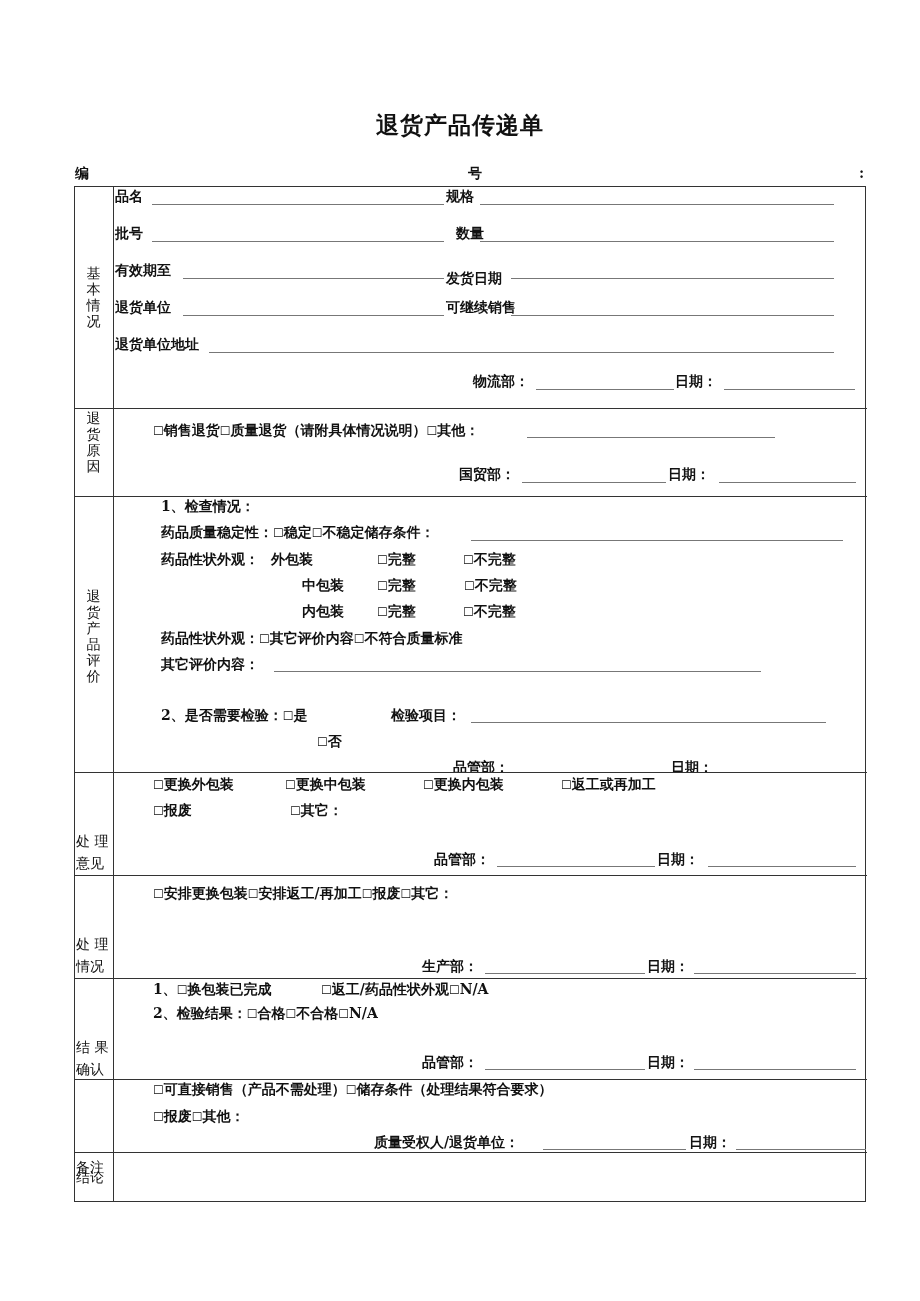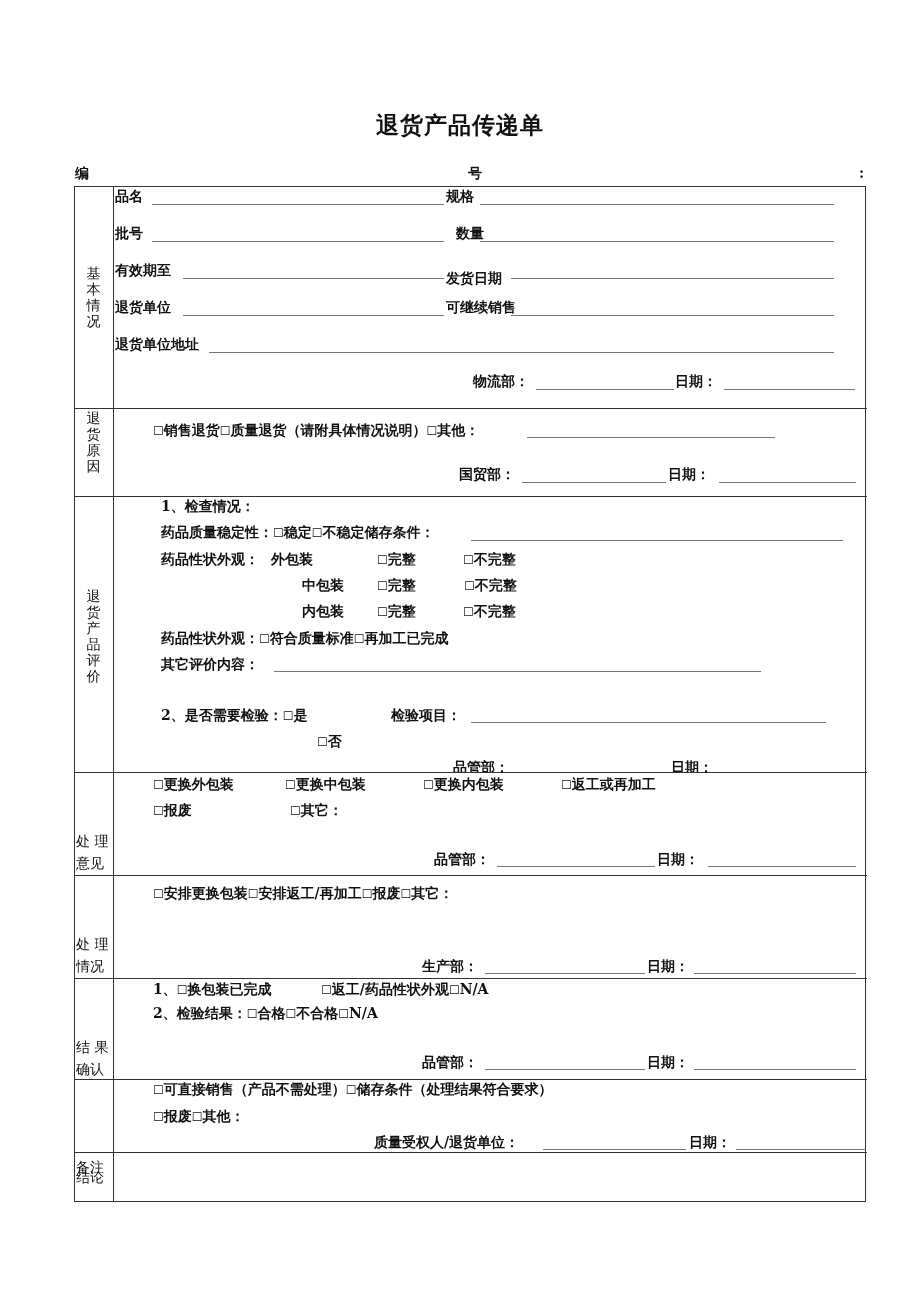--- a/index.html
+++ b/index.html
@@ -110,21 +110,21 @@
 <div class="abs t" style="left:302px;top:603px">内包装</div>
 
 <div class="abs t" style="left:377px;top:551px"><span class="cb">☐</span><span>完整</span></div>
 <div class="abs t" style="left:463px;top:551px"><span class="cb">☐</span><span>不完整</span></div>
 <div class="abs t" style="left:377px;top:577px"><span class="cb">☐</span><span>完整</span></div>
 <div class="abs t" style="left:464px;top:577px"><span class="cb">☐</span><span>不完整</span></div>
 <div class="abs t" style="left:377px;top:603px"><span class="cb">☐</span><span>完整</span></div>
 <div class="abs t" style="left:463px;top:603px"><span class="cb">☐</span><span>不完整</span></div>
 
 <div class="abs t" style="left:161px;top:630px">
-  <span>药品性状外观：</span><span class="cb">☐</span><span>符合质量标准</span><span class="cb">☐</span><span>再加工已完成</span>
+  <span>药品性状外观：</span><span class="cb">☐</span><span>其它评价内容</span><span class="cb">☐</span><span>不符合质量标准</span>
 </div>
 
 <div class="abs t" style="left:161px;top:656px">其它评价内容：</div>
 <div class="ul-abs" style="left:274px;top:671px;width:487px"></div>
 
 <div class="abs t" style="left:161px;top:707px">
   <span>2、是否需要检验：</span><span class="cb">☐</span><span>是</span>
 </div>
 <div class="abs t" style="left:391px;top:707px">检验项目：</div>
 <div class="ul-abs" style="left:471px;top:722px;width:355px"></div>

